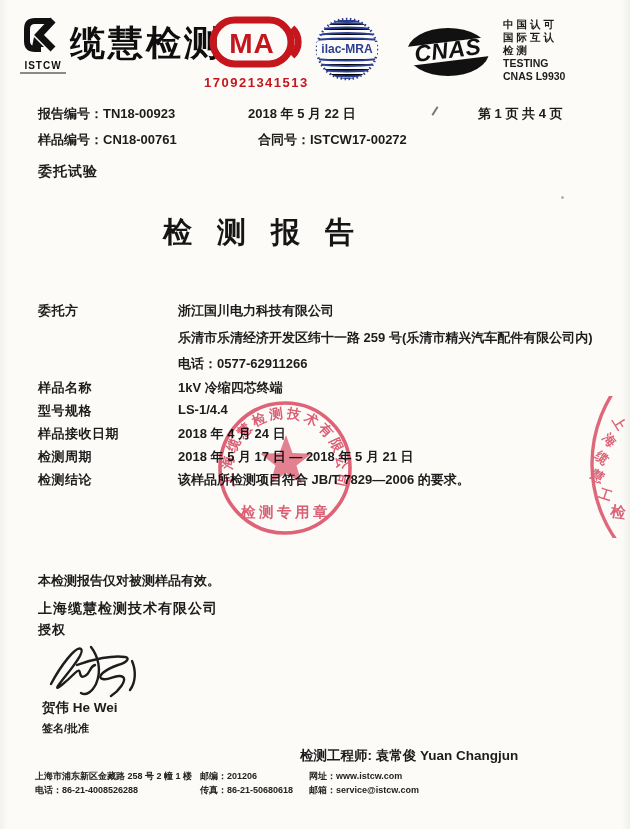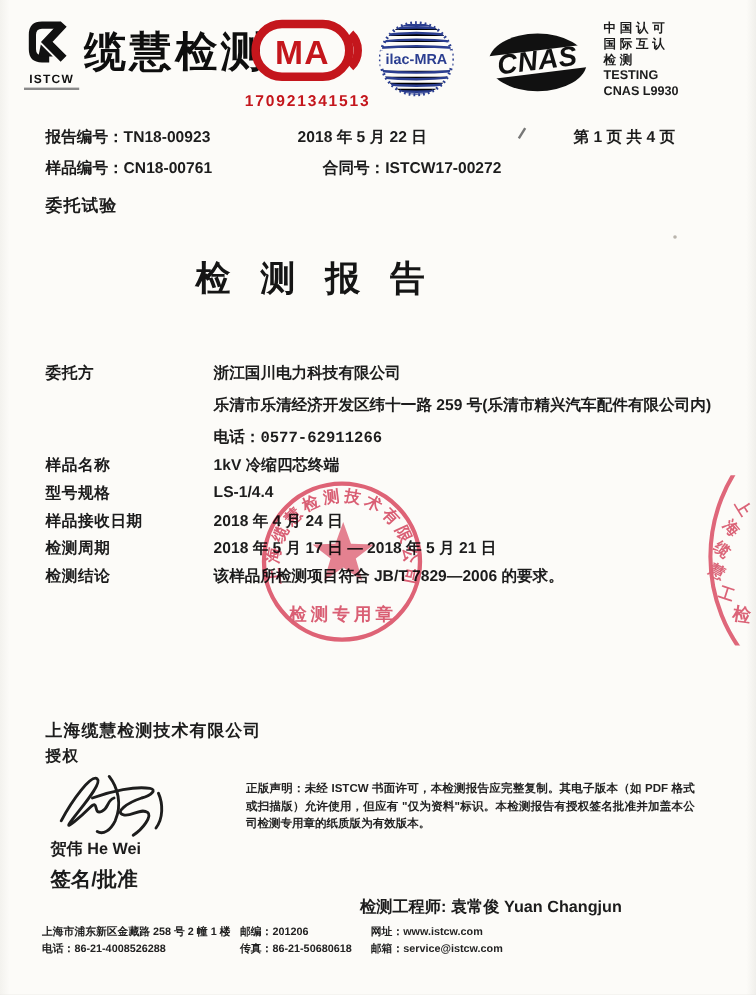--- a/index.html
+++ b/index.html
@@ -20,39 +20,39 @@
   .ilac-wrap{left:314px;top:13px;}
   .cnas-wrap{left:404px;top:25px;}
   .accred{left:503px;top:18px;font-size:10.5px;line-height:13px;font-weight:700;}
   .accred .cn{letter-spacing:3px;font-family:"Liberation Serif","DejaVu Serif",serif;}
   
   .meta{font-size:13px;font-weight:700;}
   .m-report{left:38px;top:105px;}
   .m-date{left:248px;top:105px;}
   .m-page{left:478px;top:105px;}
   .m-sample{left:38px;top:131px;}
-  .m-contract{left:258px;top:131px;margin-left:11px;}
+  .m-contract{left:258px;top:131px;}
   .test-type{left:38px;top:163px;font-size:14px;font-weight:700;letter-spacing:1px;}
   
   .doc-title{left:163px;top:213px;font-size:29px;font-weight:700;letter-spacing:25px;color:#151515;}
   
   .lbl{left:38px;font-size:13px;font-weight:700;letter-spacing:.5px;}
   .val{left:178px;font-size:13px;font-weight:700;}
-  .y-client{top:302px;} .y-addr{top:329px;text-align:center;} .y-phone{top:355px;font-family:Liberation Mono, monospace;}
+  .y-client{top:302px;} .y-addr{top:329px;text-align:center;} .y-phone{top:355px;}
   .y-f0{top:379px;} .y-f1{top:402px;} .y-f2{top:425px;} .y-f3{top:448px;} .y-f4{top:471px;}
   
   .stamp-main{left:203px;top:392px;mix-blend-mode:multiply;opacity:.88;}
   .stamp-side{left:552px;top:396px;mix-blend-mode:multiply;opacity:.85;}
   
   .validity{left:38px;top:572px;font-size:13px;font-weight:700;}
   .auth-company{left:38px;top:600px;font-size:14px;font-weight:800;letter-spacing:1px;}
   .auth-label{left:38px;top:621px;font-size:13px;font-weight:700;letter-spacing:1px;}
   .signature{left:46px;top:634px;}
   .signer{left:42px;top:699px;font-size:13.5px;font-weight:800;}
-  .approve{left:42px;top:721px;font-size:17px;font-weight:800;}
+  .approve{left:42px;top:721px;font-size:11px;font-weight:800;}
   .disclaimer{left:205px;top:651px;width:374px;font-size:9.6px;line-height:14.6px;
     font-weight:600;text-align:justify;white-space:normal;color:#222;}
   .engineer{left:300px;top:747px;font-size:13.5px;font-weight:800;}
   
   .foot{font-size:9px;font-weight:700;color:#222;}
   .f-r1{top:770px;} .f-r2{top:784px;text-align:right;}
   .f-c1{left:35px;} .f-c2{left:172px;margin-left:28px;} .f-c3{left:265px;padding-left:44px;}
   
   .slash{left:430px;top:110px;width:10px;border-top:2px solid #777;transform:rotate(-58deg);}
   .speck1{left:561px;top:196px;width:3px;height:3px;background:#b9b4ac;border-radius:50%;}
@@ -166,33 +166,33 @@
     <g fill="#d84a64" font-size="13" font-weight="700">
       <text x="60" y="24" transform="rotate(58 60 24)">上</text>
       <text x="50" y="42" transform="rotate(50 50 42)">海</text>
       <text x="42" y="61" transform="rotate(40 42 61)">缆</text>
       <text x="38" y="81" transform="rotate(28 38 81)">慧</text>
       <text x="46" y="101" transform="rotate(18 46 101)">工</text>
       <text x="58" y="120" font-size="15" transform="rotate(8 58 120)">检</text>
     </g>
   </svg>
 
+  <div class="abs validity">本检测报告仅对被测样品有效。</div>
   <div class="abs auth-company">上海缆慧检测技术有限公司</div>
   <div class="abs auth-label">授权</div>
 
   <svg class="abs signature" width="112" height="68" viewBox="0 0 112 68">
     <g fill="none" stroke="#1d1d1d" stroke-width="2.4" stroke-linecap="round" stroke-linejoin="round">
       <path d="M5 50 C14 33 30 11 35 15 C40 19 18 43 12 52 C8 58 21 47 29 39 C37 31 31 46 39 42 C45 39 43 33 49 31"></path>
       <path d="M45 13 C52 22 56 36 50 50 C46 58 40 62 35 59"></path>
       <path d="M31 31 C47 25 67 21 79 23 C85 24 80 29 72 31 C60 35 49 43 57 45 C63 47 71 39 77 43 C81 46 73 57 65 62"></path>
       <path d="M86 27 C90 36 90 48 84 56"></path>
     </g>
   </svg>
 
-  <div class="abs disclaimer">正版声明：未经 ISTCW 书面许可，本检测报告应完整复制。其电子版本（如 PDF 格式或扫描版）允许使用，但应有 "仅为资料"标识。本检测报告有授权签名批准并加盖本公司检测专用章的纸质版为有效版本。</div>
 
   <div class="abs signer">贺伟  He Wei</div>
   <div class="abs approve">签名/批准</div>
 
   <div class="abs engineer">检测工程师: 袁常俊 Yuan Changjun</div>
 
   <div class="abs foot f-r1 f-c1">上海市浦东新区金藏路 258 号 2 幢 1 楼</div>
   <div class="abs foot f-r2 f-c1">电话：86-21-4008526288</div>
   <div class="abs foot f-r1 f-c2">邮编：201206</div>
   <div class="abs foot f-r2 f-c2">传真：86-21-50680618</div>

